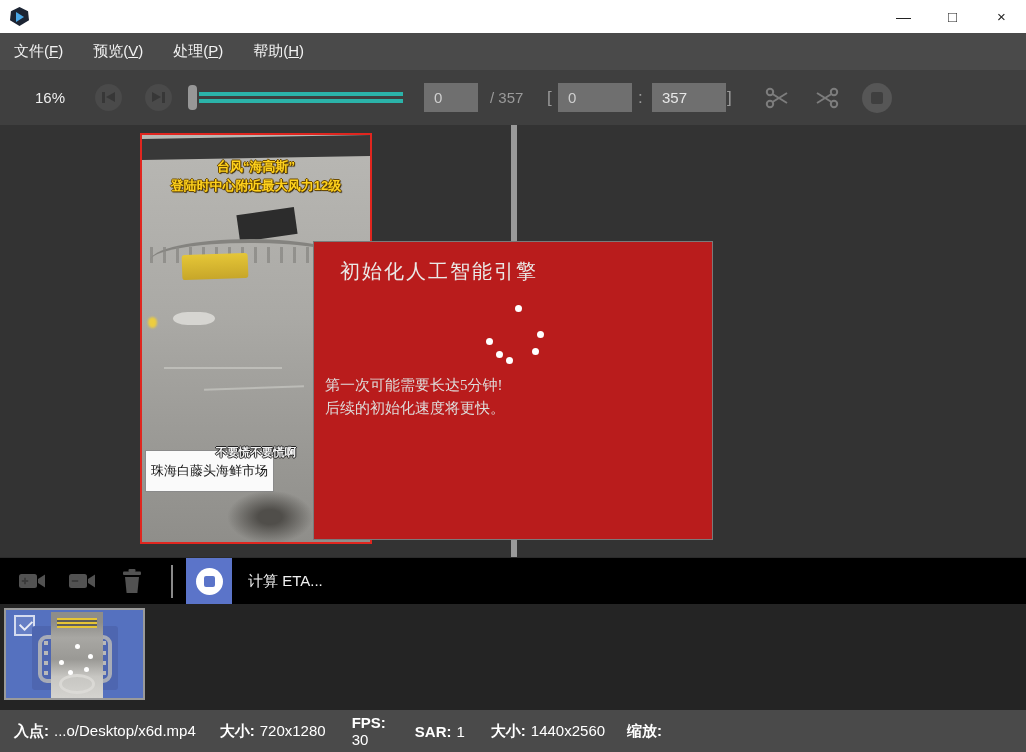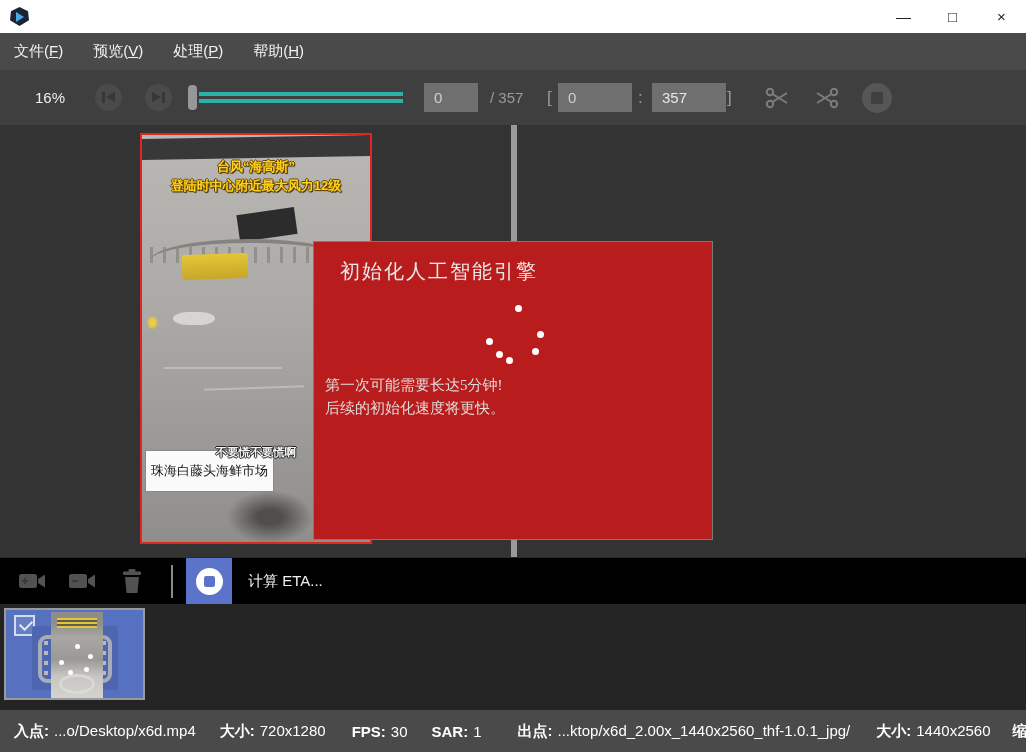--- a/index.html
+++ b/index.html
@@ -256,32 +256,28 @@
 
   <div class="statusbar">
     <div class="sb-item">
       <span class="sb-label">入点:</span>
       <span>...o/Desktop/x6d.mp4</span>
     </div>
     <div class="sb-item" style="margin-left:24px;">
       <span class="sb-label">大小:</span>
       <span>720x1280</span>
     </div>
-    <div class="sb-item" style="margin-left:26px;">
+    <div class="sb-item" style="margin-left:26px;flex-direction:column;">
       <span class="sb-label">FPS:</span>
       <span>30</span>
     </div>
     <div class="sb-item" style="margin-left:24px;">
       <span class="sb-label">SAR:</span>
       <span>1</span>
     </div>
-    <div class="sb-item" style="margin-left:36px;">
-      <span class="sb-label">出点:</span>
-      <span>...ktop/x6d_2.00x_1440x2560_thf-1.0.1_jpg/</span>
-    </div>
     <div class="sb-item" style="margin-left:26px;">
       <span class="sb-label">大小:</span>
       <span>1440x2560</span>
     </div>
     <div class="sb-item" style="margin-left:22px;">
       <span class="sb-label">缩放:</span>
 
     </div>
   </div>
 

